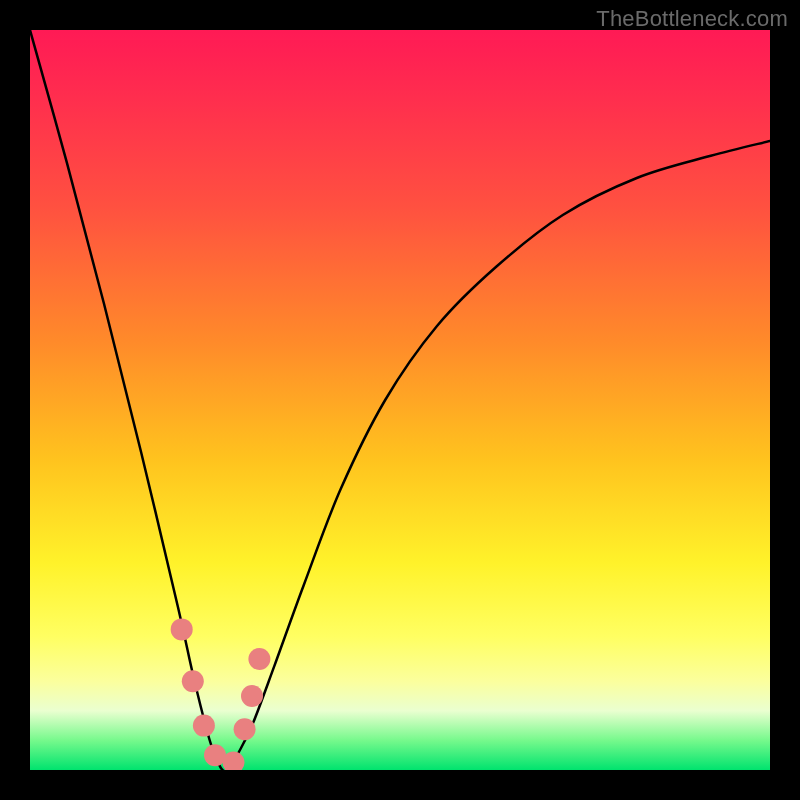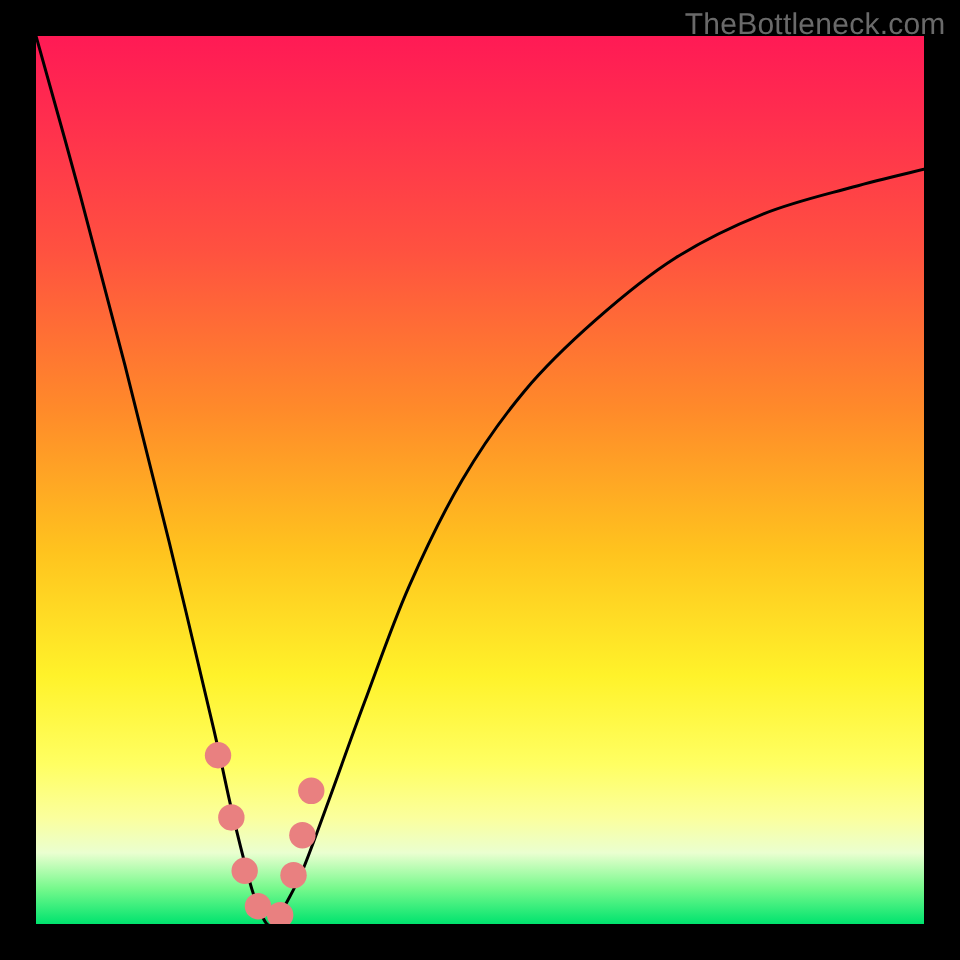--- a/index.html
+++ b/index.html
@@ -40,21 +40,21 @@
       #76f98c 96%,
       #00e36e 100%
     );
     overflow: hidden;
   }
   .watermark {
     position: absolute;
     top: 6px;
     right: 12px;
     color: #6a6a6a;
-    font-size: 25px;
+    font-size: 22px;
     font-weight: 400;
     letter-spacing: 0.2px;
     user-select: none;
   }
   svg.curve-layer {
     position: absolute;
     top: 0;
     left: 0;
     width: 740px;
     height: 740px;

